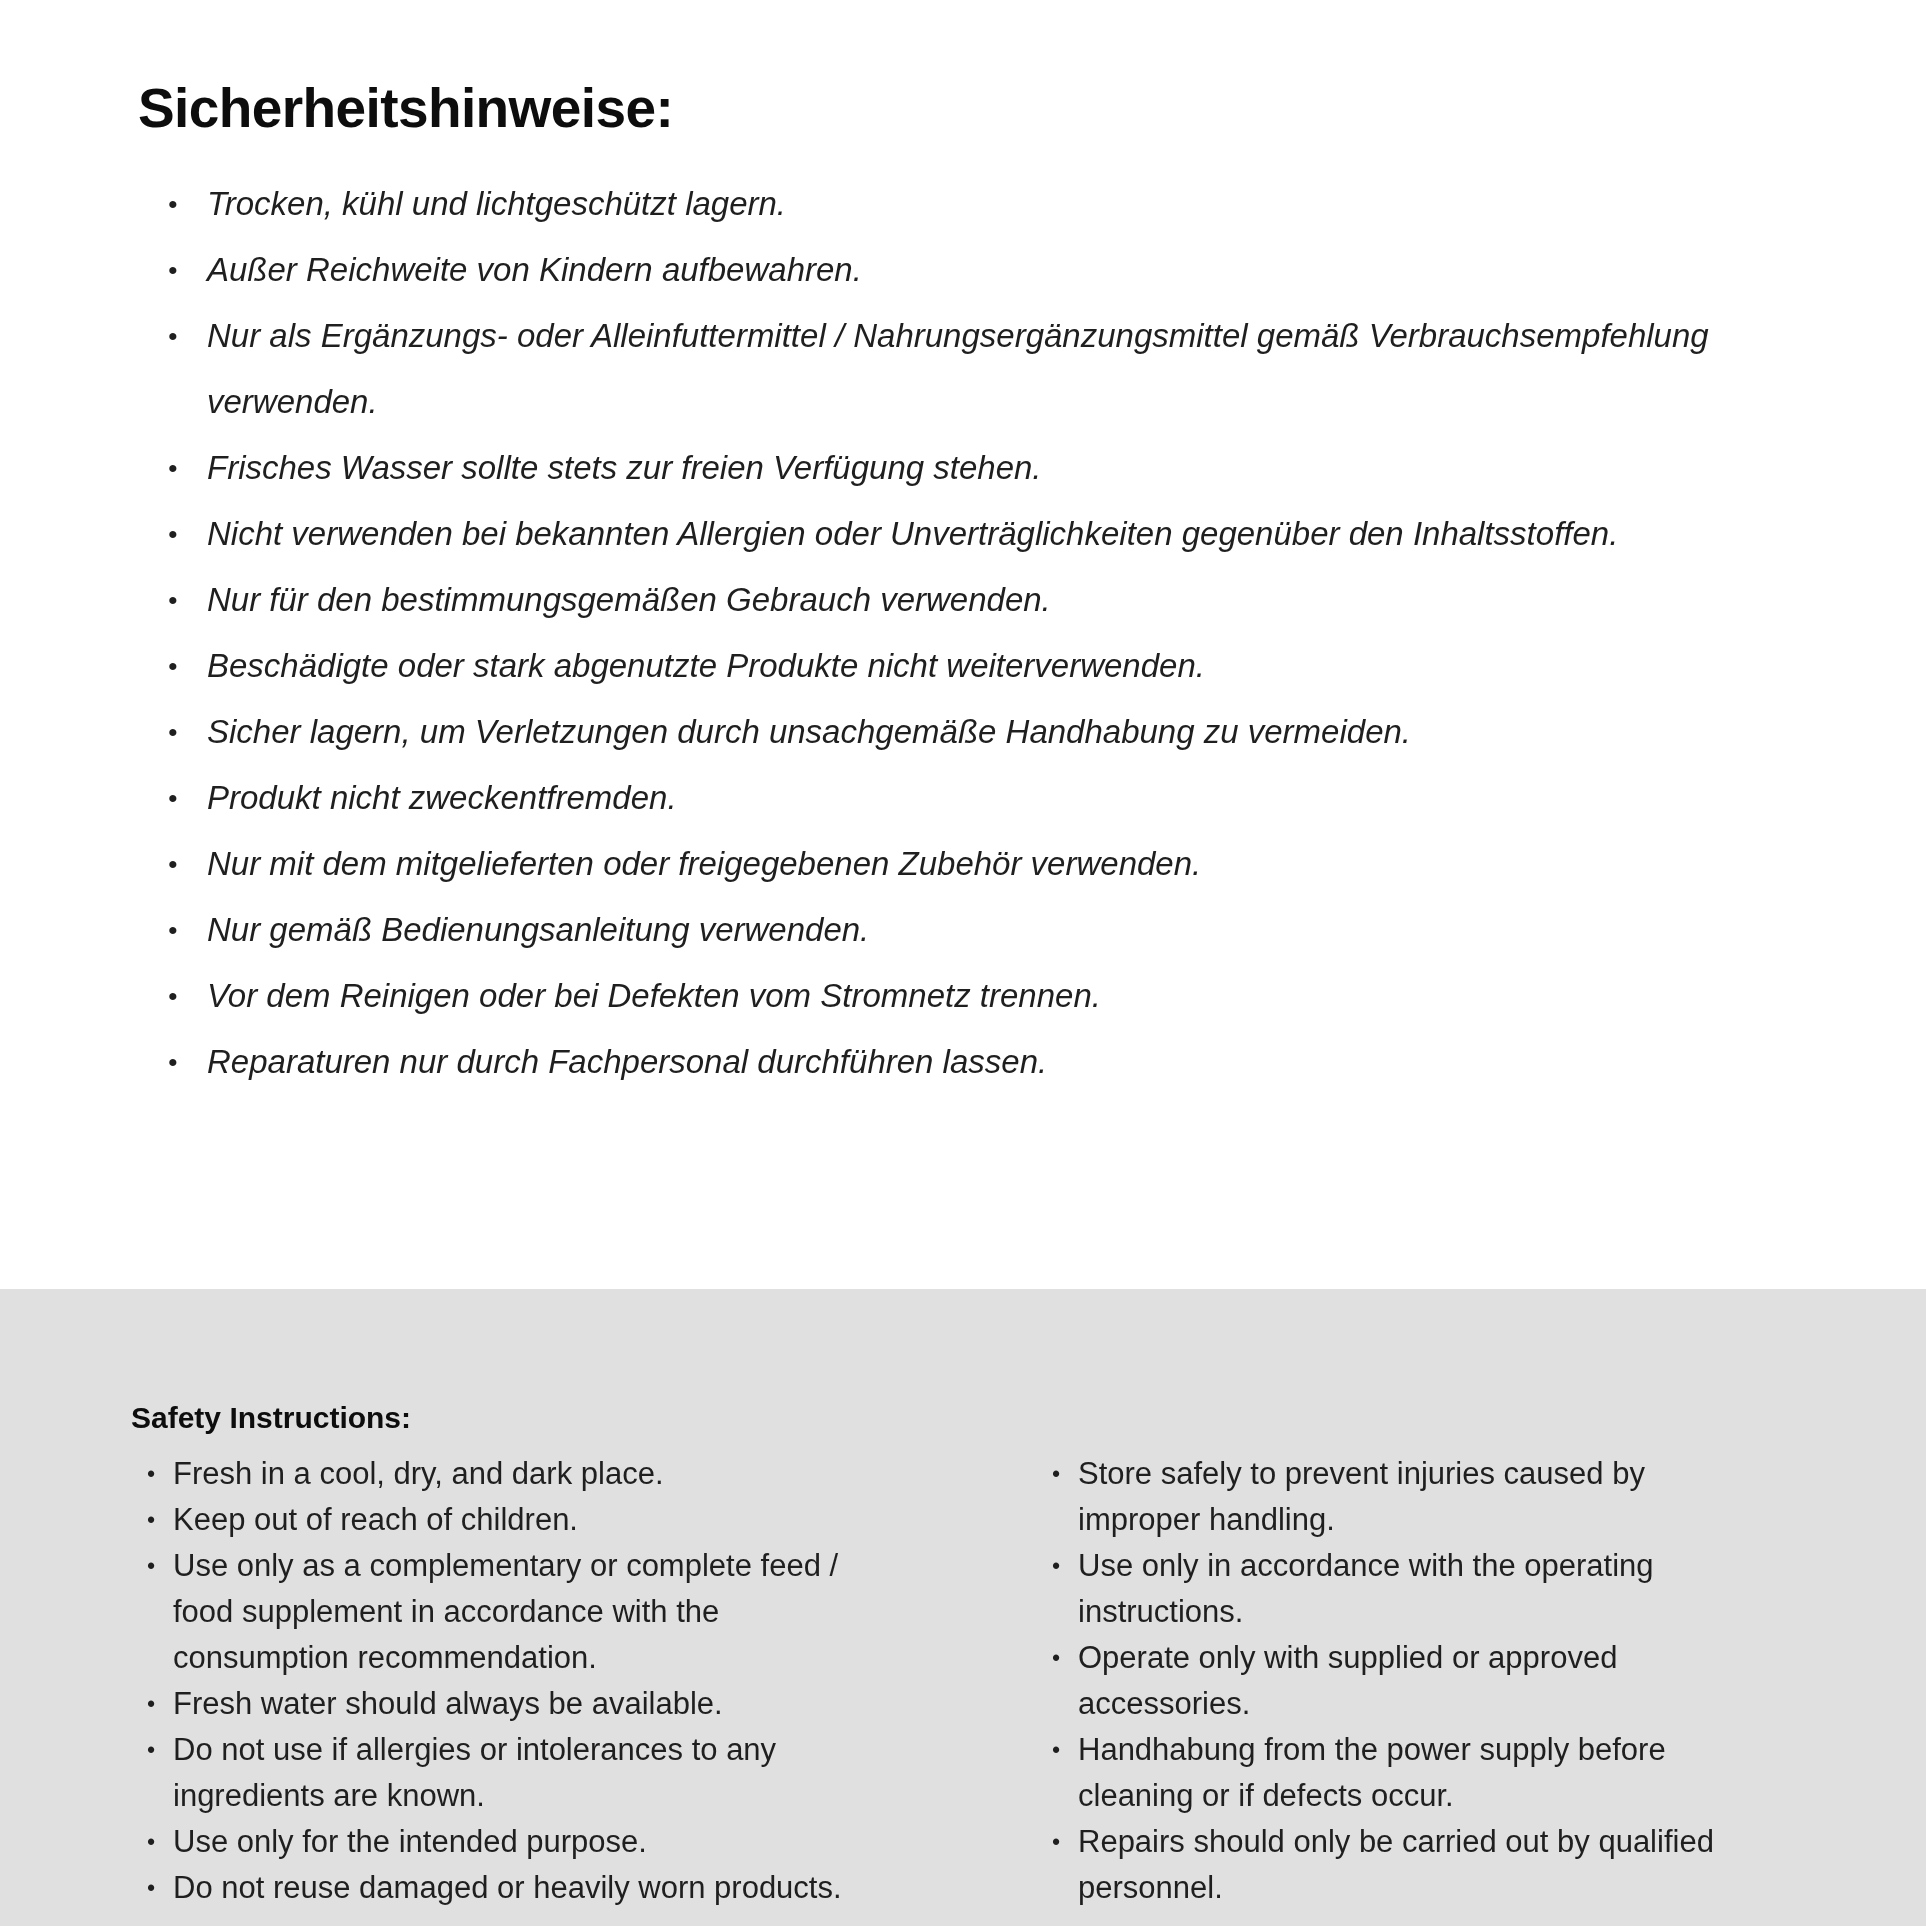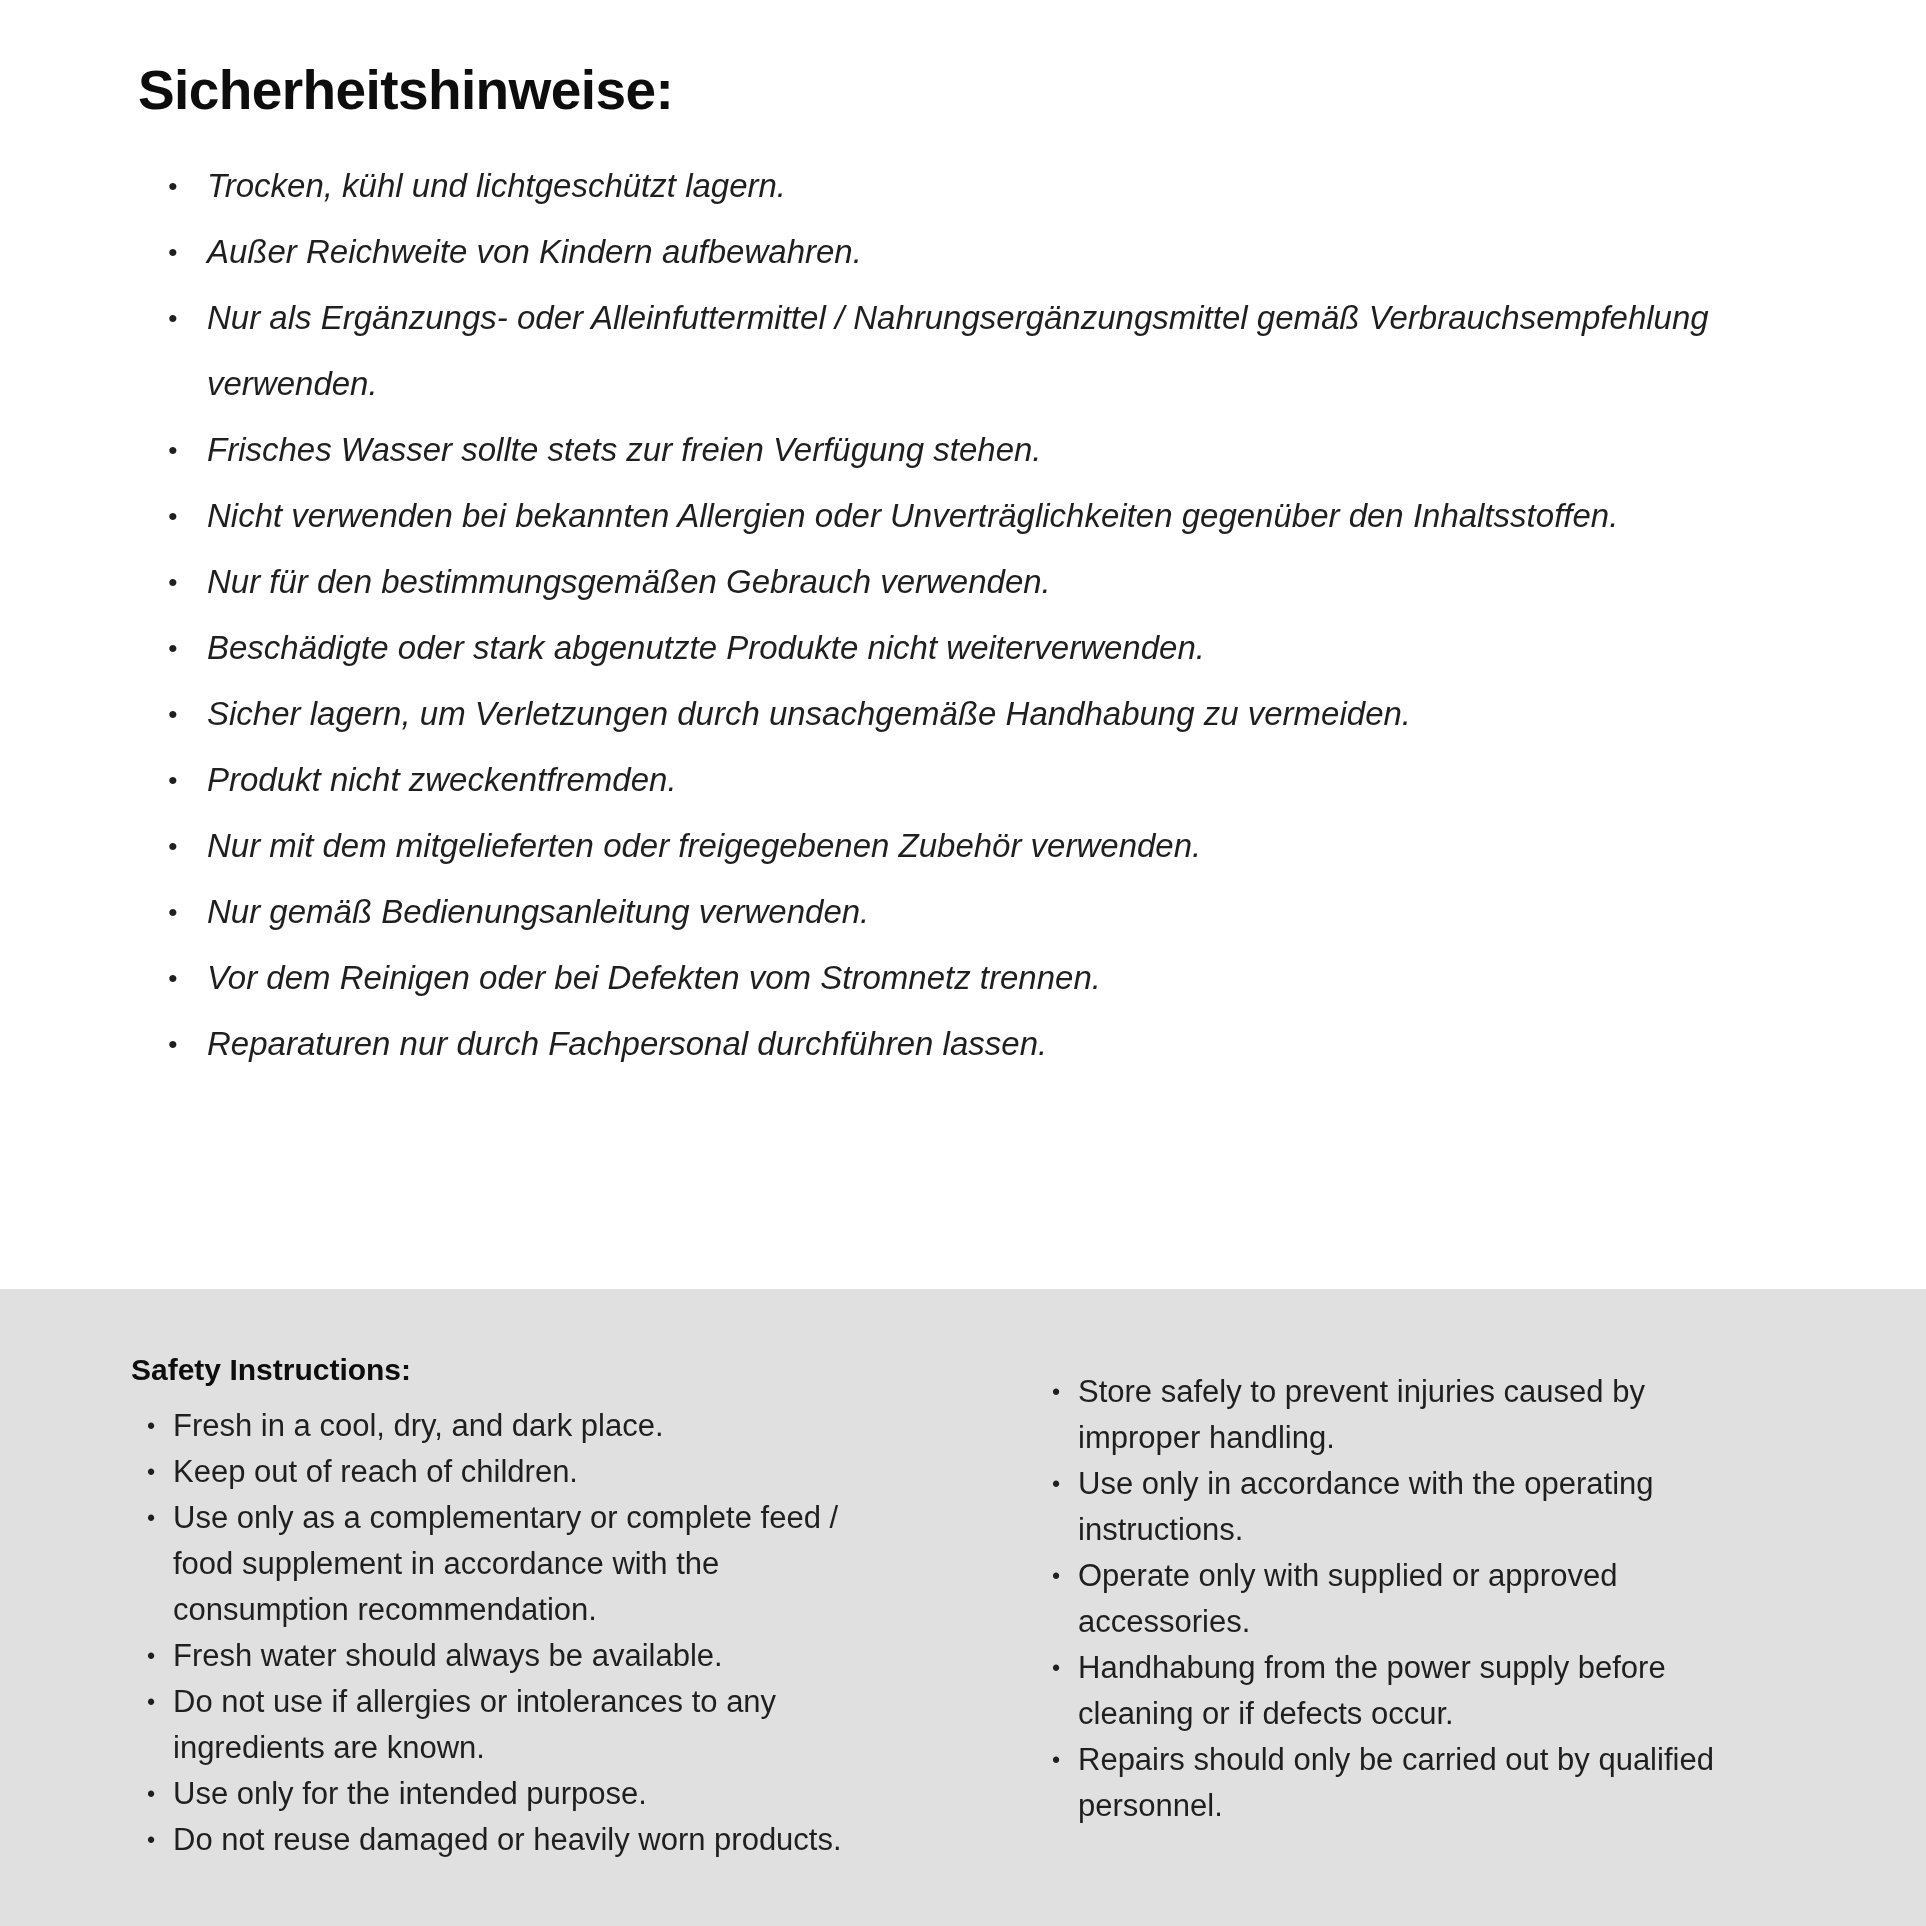--- a/index.html
+++ b/index.html
@@ -12,21 +12,21 @@
     background: #ffffff;
     font-family: "Liberation Sans", sans-serif;
     color: #1f1f1f;
     position: relative;
     overflow: hidden;
   }
 
   
   .de-section {
     box-sizing: border-box;
-    padding: 58px 64px 0 138px;
+    padding: 76px 64px 0 138px;
   }
   .de-title {
     margin: 0;
     font-size: 55px;
     font-weight: 700;
     letter-spacing: -0.6px;
     color: #0d0d0d;
     font-stretch: semi-condensed;
   }
   .de-list {
@@ -57,20 +57,21 @@
     position: absolute;
     left: 0;
     top: 1289px;
     width: 1926px;
     height: 638px;
     background: #e0e0e0;
     box-sizing: border-box;
     padding: 64px 34px 0 131px;
     display: flex;
     gap: 51px;
+    align-items: flex-end;
   }
   .en-col-left {
     flex: none;
     width: 854px;
   }
   .en-col-right {
     flex: none;
     width: 745px;
   }
   .en-title {

